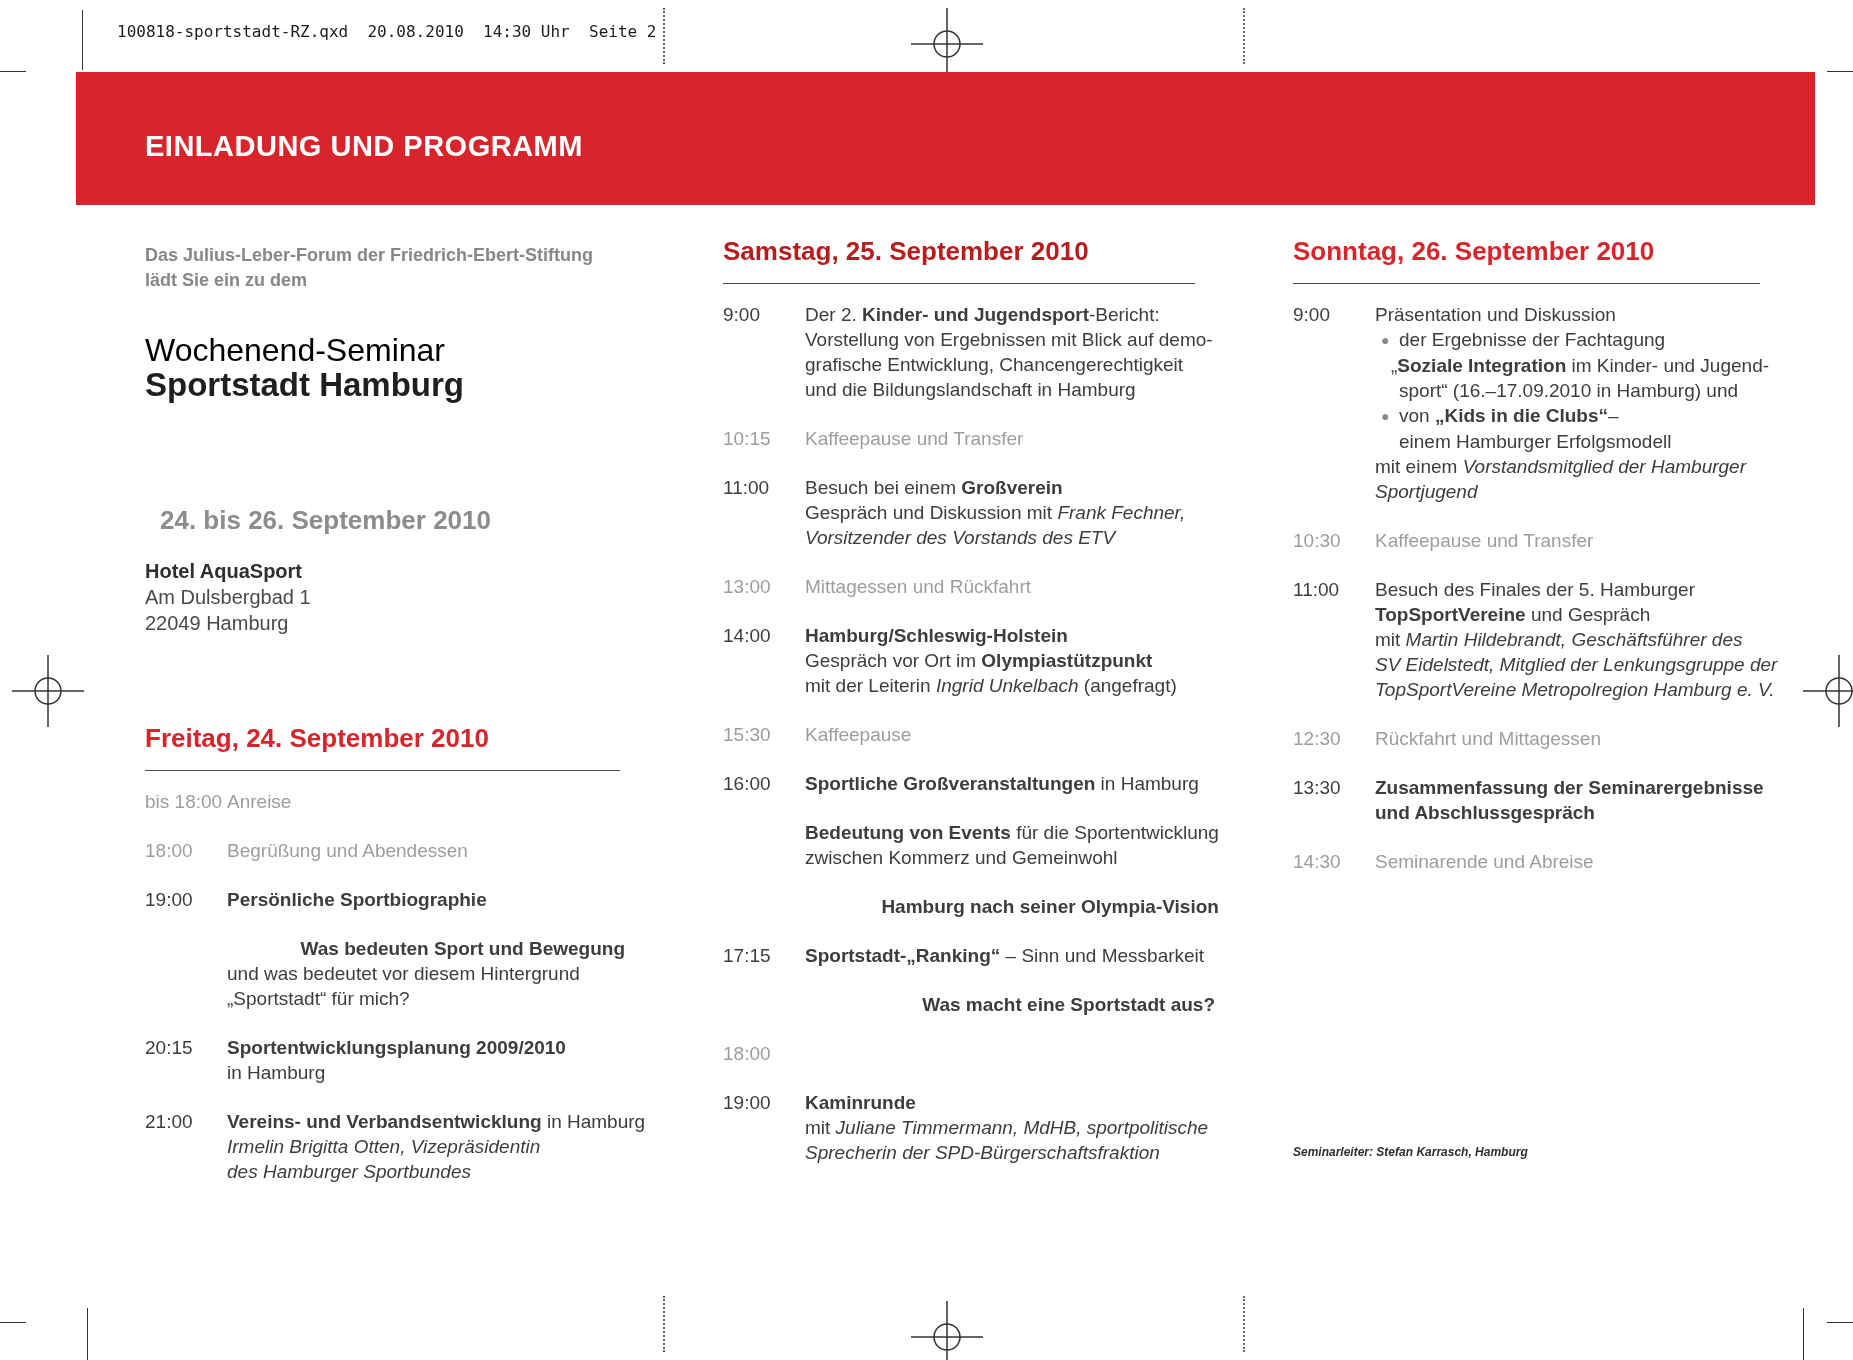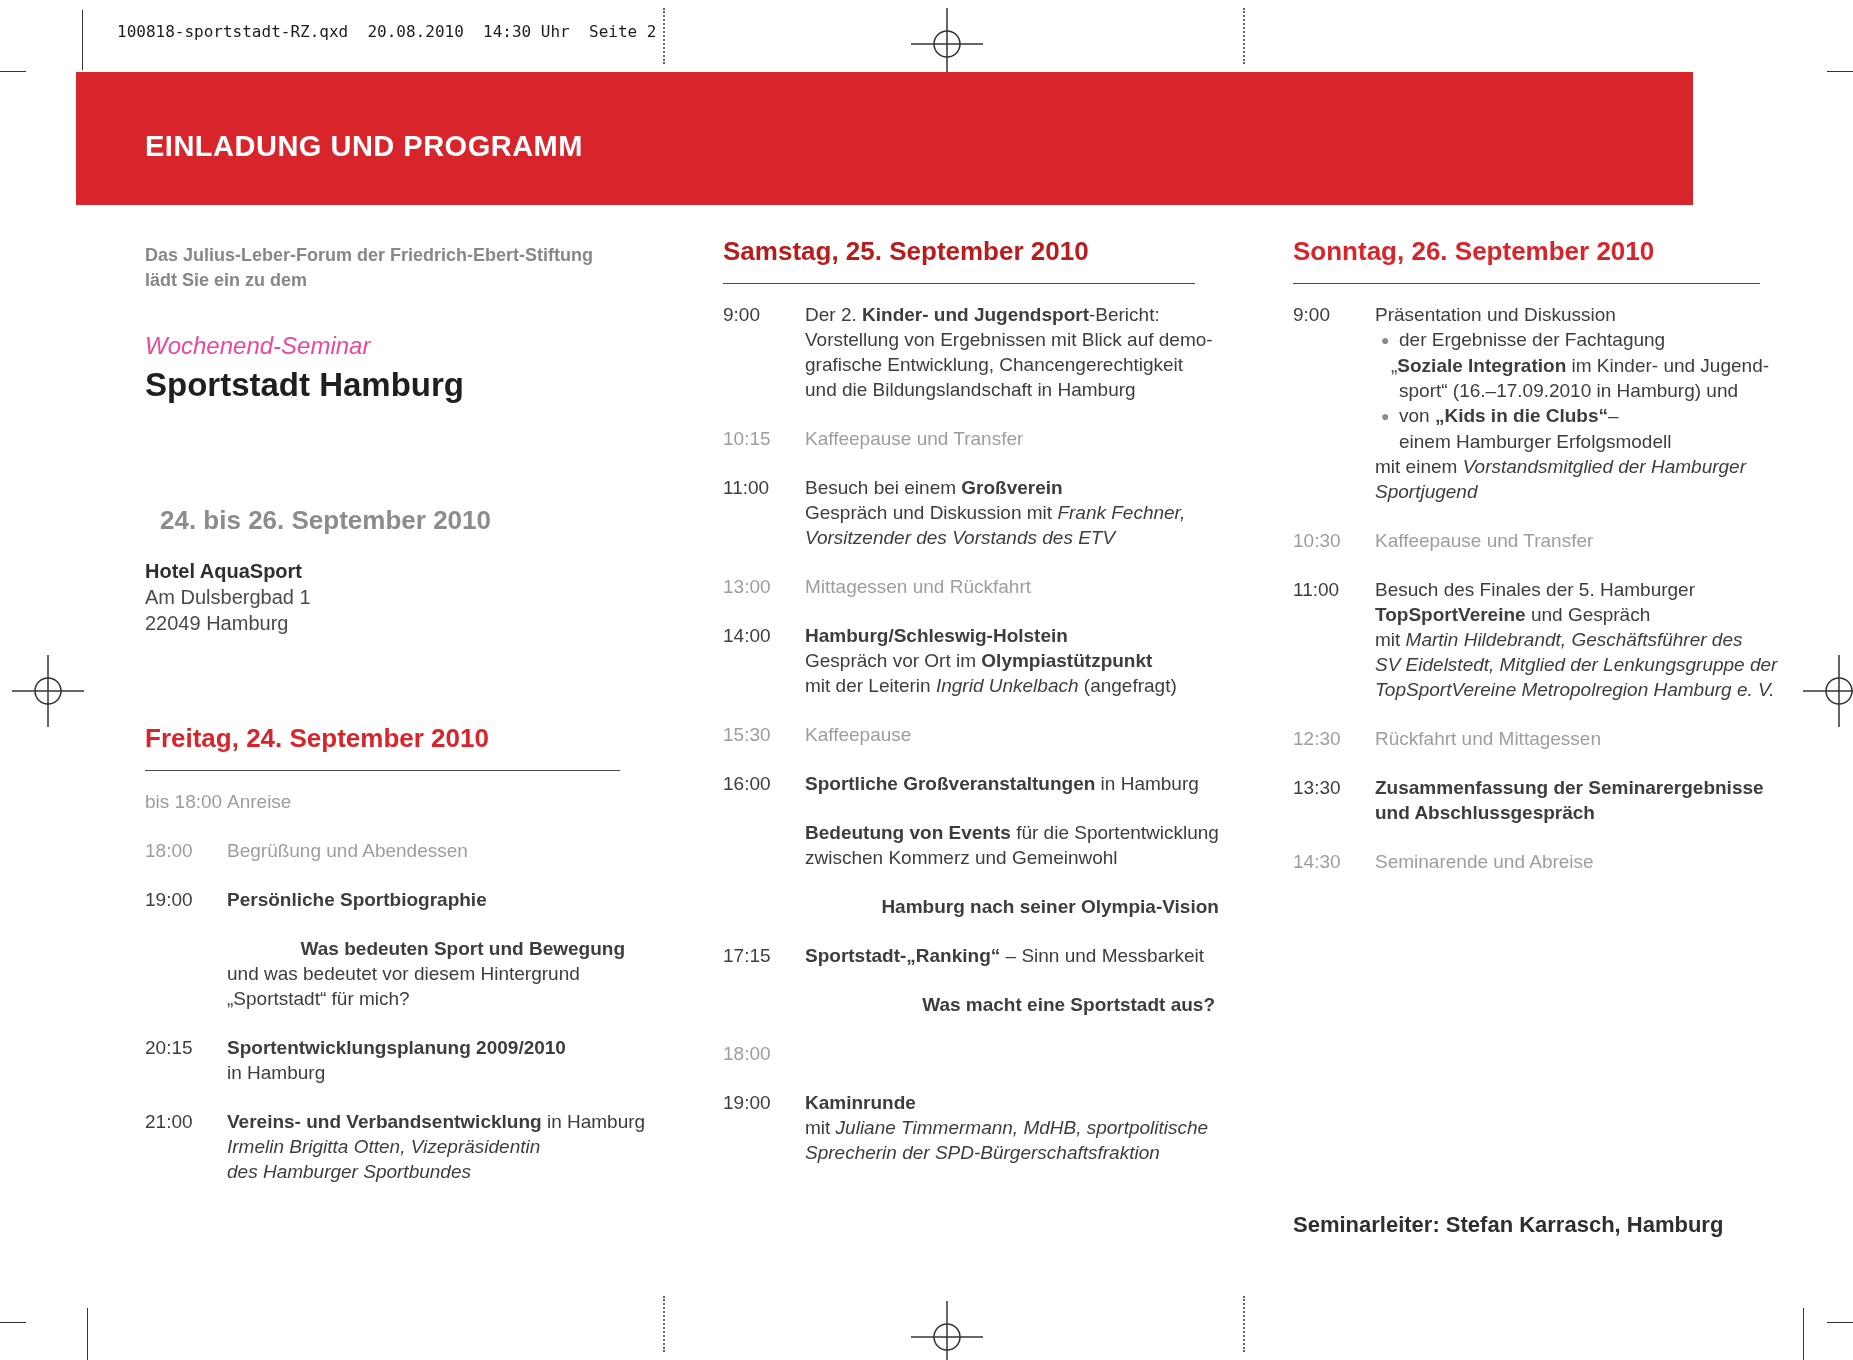--- a/index.html
+++ b/index.html
@@ -15,31 +15,31 @@
   .mark{position:absolute;background:#333;z-index:1;}
   .dotline{position:absolute;border-left:2px dotted #666;width:0;z-index:1;}
   .regmark{position:absolute;z-index:1;}
   #printer-header{
     position:absolute;left:96px;top:22px;
     font-family:"DejaVu Sans Mono", monospace;
     font-size:16px;color:#1c1c1c;white-space:pre;z-index:1;margin-left:21px;
   }
   
   #banner{
-    position:absolute;left:76px;top:72px;width:1617px;height:133px;
+    position:absolute;left:76px;top:72px;width:1739px;height:133px;
     background:#D8252C;z-index:2;
   }
   #banner-title{
     position:absolute;left:69px;top:58px;
     color:#ffffff;font-size:29px;font-weight:bold;letter-spacing:0.5px;
   }
   
   #intro{position:absolute;left:145px;top:243px;width:480px;z-index:2;}
   .invite-line{font-size:18px;font-weight:bold;color:#878787;line-height:25px;}
-  #seminar-type{position:absolute;left:145px;top:332px;font-size:24px;color:#ec4899;z-index:2;font-style:italic;}
+  #seminar-type{position:absolute;left:145px;top:332px;font-size:32px;color:#000000;z-index:2;}
   #seminar-title{position:absolute;left:145px;top:366px;font-size:33px;font-weight:bold;color:#1f1f1f;z-index:2;}
   #date-range{position:absolute;left:160px;top:505px;font-size:26px;font-weight:bold;color:#8c8c8c;z-index:2;}
   #venue{position:absolute;left:145px;top:558px;font-size:20px;line-height:26px;color:#4a4a4a;z-index:2;}
   #venue .venue-name{font-weight:bold;color:#2f2f2f;}
   
   .day{position:absolute;z-index:2;}
   #day-0{left:145px;top:722px;width:480px;}
   #day-1{left:723px;top:235px;width:492px;}
   #day-2{left:1293px;top:235px;width:500px;}
   .day-title{margin:0;font-size:26px;line-height:32px;font-weight:bold;color:#D8252C;}
@@ -55,22 +55,22 @@
   .line.gap{margin-top:24px;text-align:right;}
   .line.ind1{padding-left:16px;}
   .line.ind2{padding-left:24px;}
   .line.bullet{padding-left:6px;}
   .dot{display:inline-block;width:18px;color:#8a8a8a;font-size:14px;vertical-align:1px;}
   .bold{font-weight:bold;}
   .italic{font-style:italic;}
   .entry.muted .time,.entry.muted .line{color:#9d9d9d;}
   
   #seminar-leader{
-    position:absolute;left:1293px;top:1212px;
-    font-size:22px;font-weight:bold;color:#2f2f2f;z-index:2;
+    position:absolute;left:1293px;top:1145px;
+    font-size:12px;font-weight:bold;color:#2f2f2f;z-index:2;font-style:italic;
   }
 </style>
 </head>
 <body>
 
 <div id="page">
 
   <div class="mark" style="left:82px;top:10px;width:1px;height:60px;"></div>
   <div id="printer-header">100818-sportstadt-RZ.qxd  20.08.2010  14:30 Uhr  Seite 2</div>
   <div class="dotline" style="left:663px;top:8px;height:56px;"></div>

